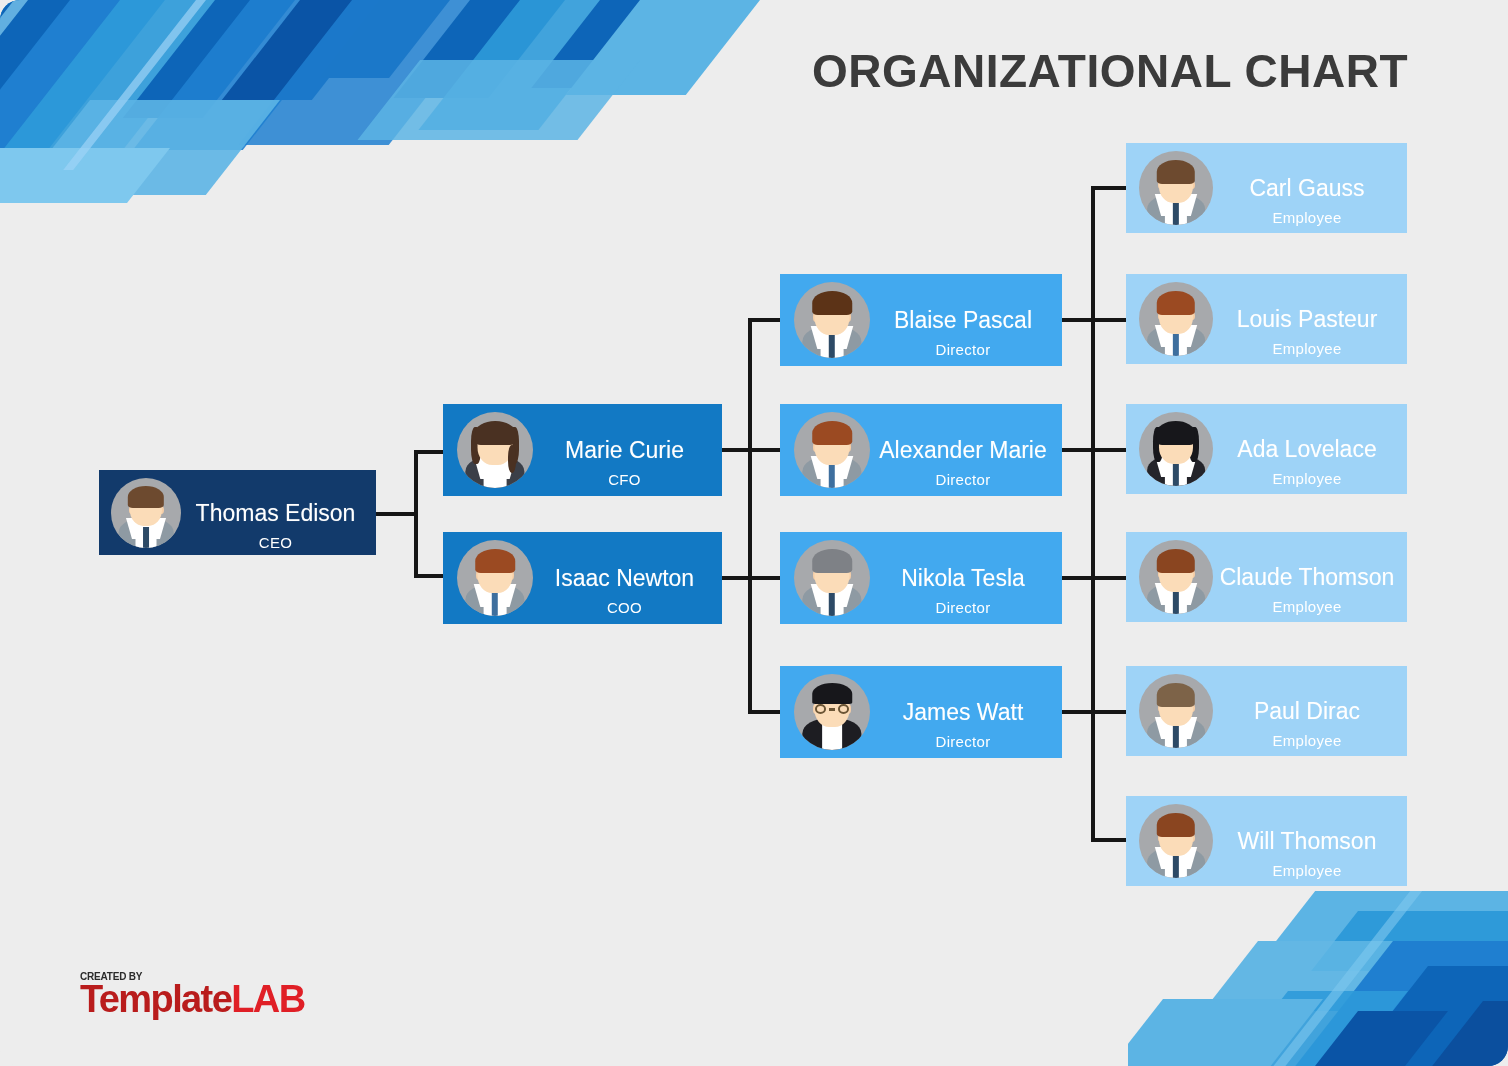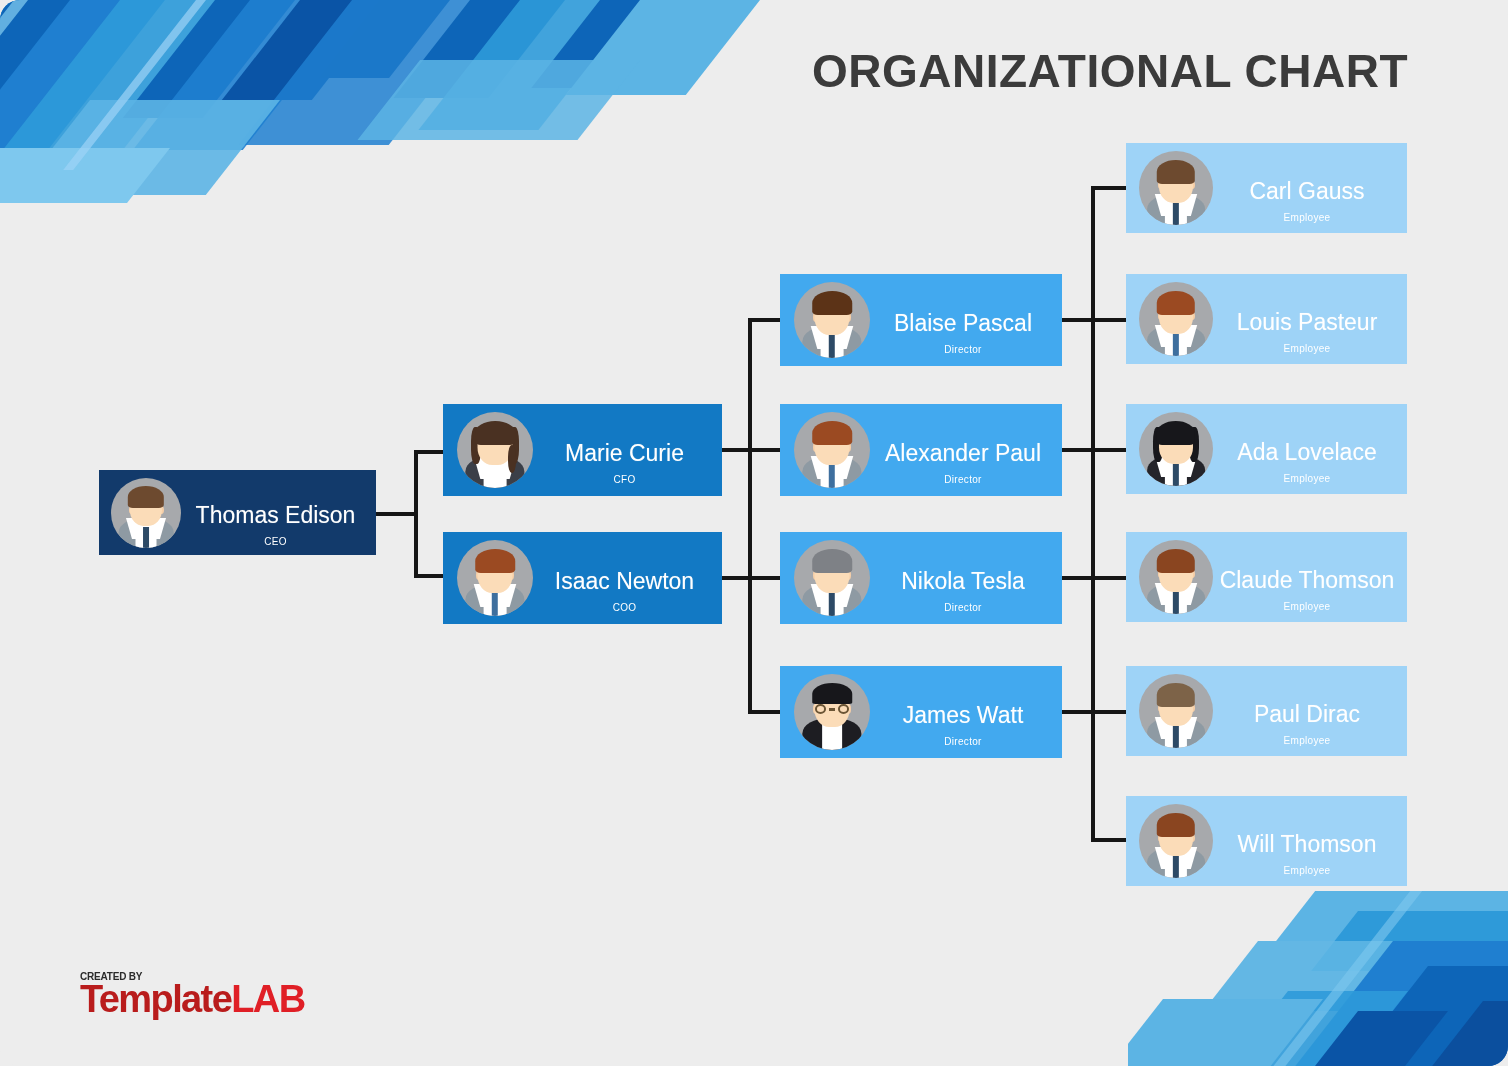--- a/index.html
+++ b/index.html
@@ -53,21 +53,21 @@
   .node .nm{
     display:block;
     font-size:23px;
     font-weight:normal;
     white-space:nowrap;
     text-shadow:0 0 1px rgba(255,255,255,.35);
     margin-top:26px;
   }
   .node .rl{
     display:block;
-    font-size:10px;
+    font-size:15px;
     margin-top:10px;
     letter-spacing:.3px;
     white-space:nowrap;
   }
 
   .lvl-ceo      {background:#123a6b;}
   .lvl-exec     {background:#1279c4;}
   .lvl-director {background:#42a9ef;}
   .lvl-employee {background:#9ed3f7;}
 
@@ -264,21 +264,21 @@
         <div class="av-collarR"></div>
       <div class="av-shirt"></div>
       <div class="av-tie" style="background:#3e6f9e;"></div>
       <div class="av-neck" style="background:#f6cfa8;"></div>
       <div class="av-ear-l" style="background:#f6cfa8;"></div>
         <div class="av-ear-r" style="background:#f6cfa8;"></div>
       <div class="av-head" style="background:#fbdcb8;"></div>
       <div class="av-hair" style="background:#9b4a22;"></div>
     </div>
     <div class="txt">
-      <span class="nm">Alexander Paul</span>
+      <span class="nm">Alexander Marie</span>
       <span class="rl">Director</span>
     </div>
   </div>
 
   <div class="node lvl-director" style="left:780px;top:532px;width:282px;height:92px;">
     <div class="avatar" style="width:76px;height:76px;margin-left:14px;">
       <div class="av-body" style="background:#8e9aa3;"></div>
       <div class="av-collarL"></div>
         <div class="av-collarR"></div>
       <div class="av-shirt"></div>

